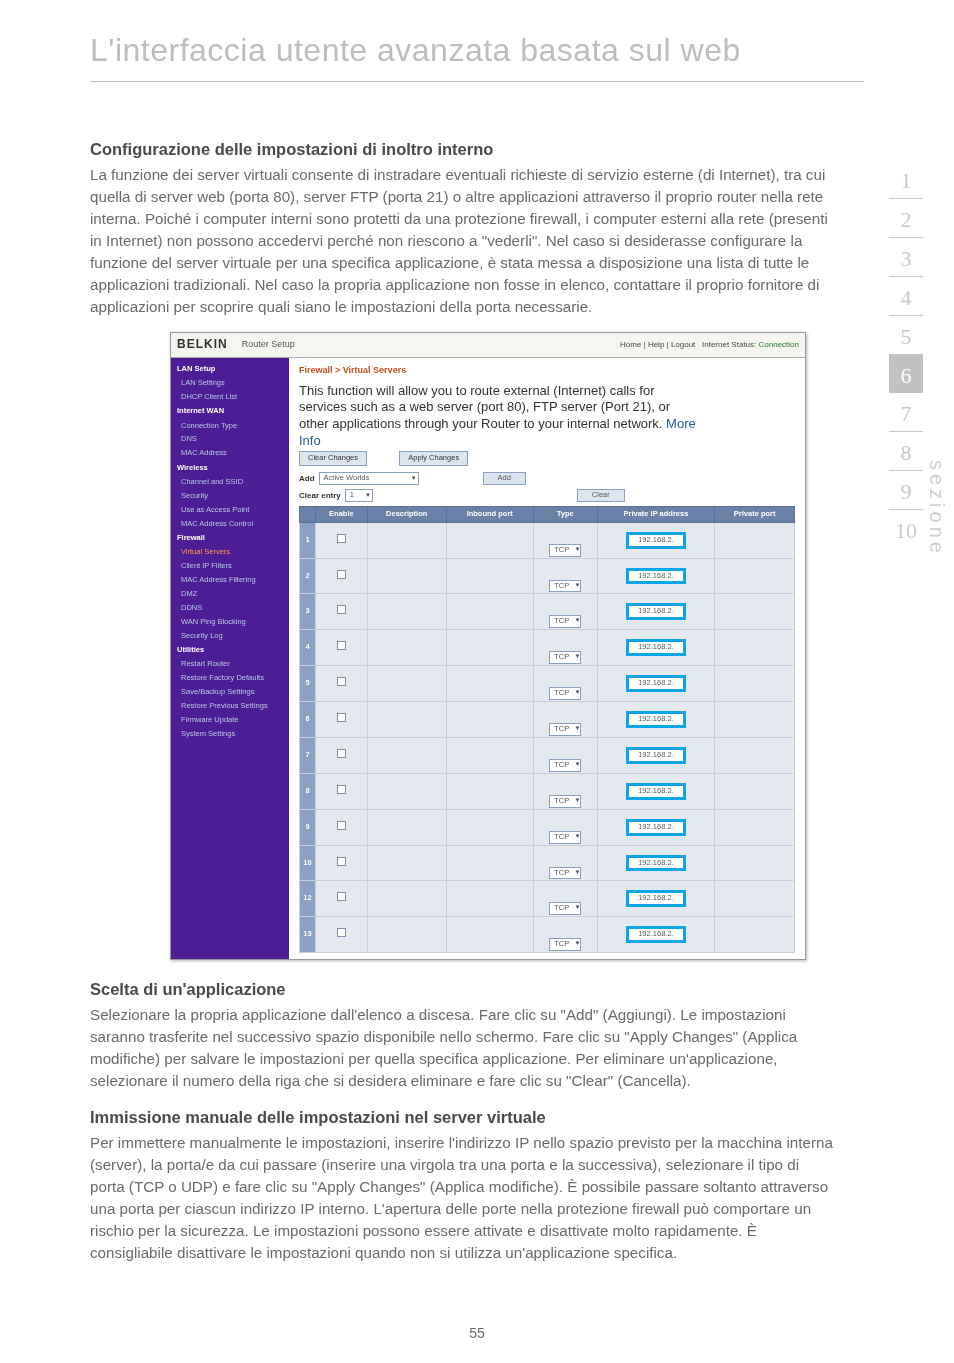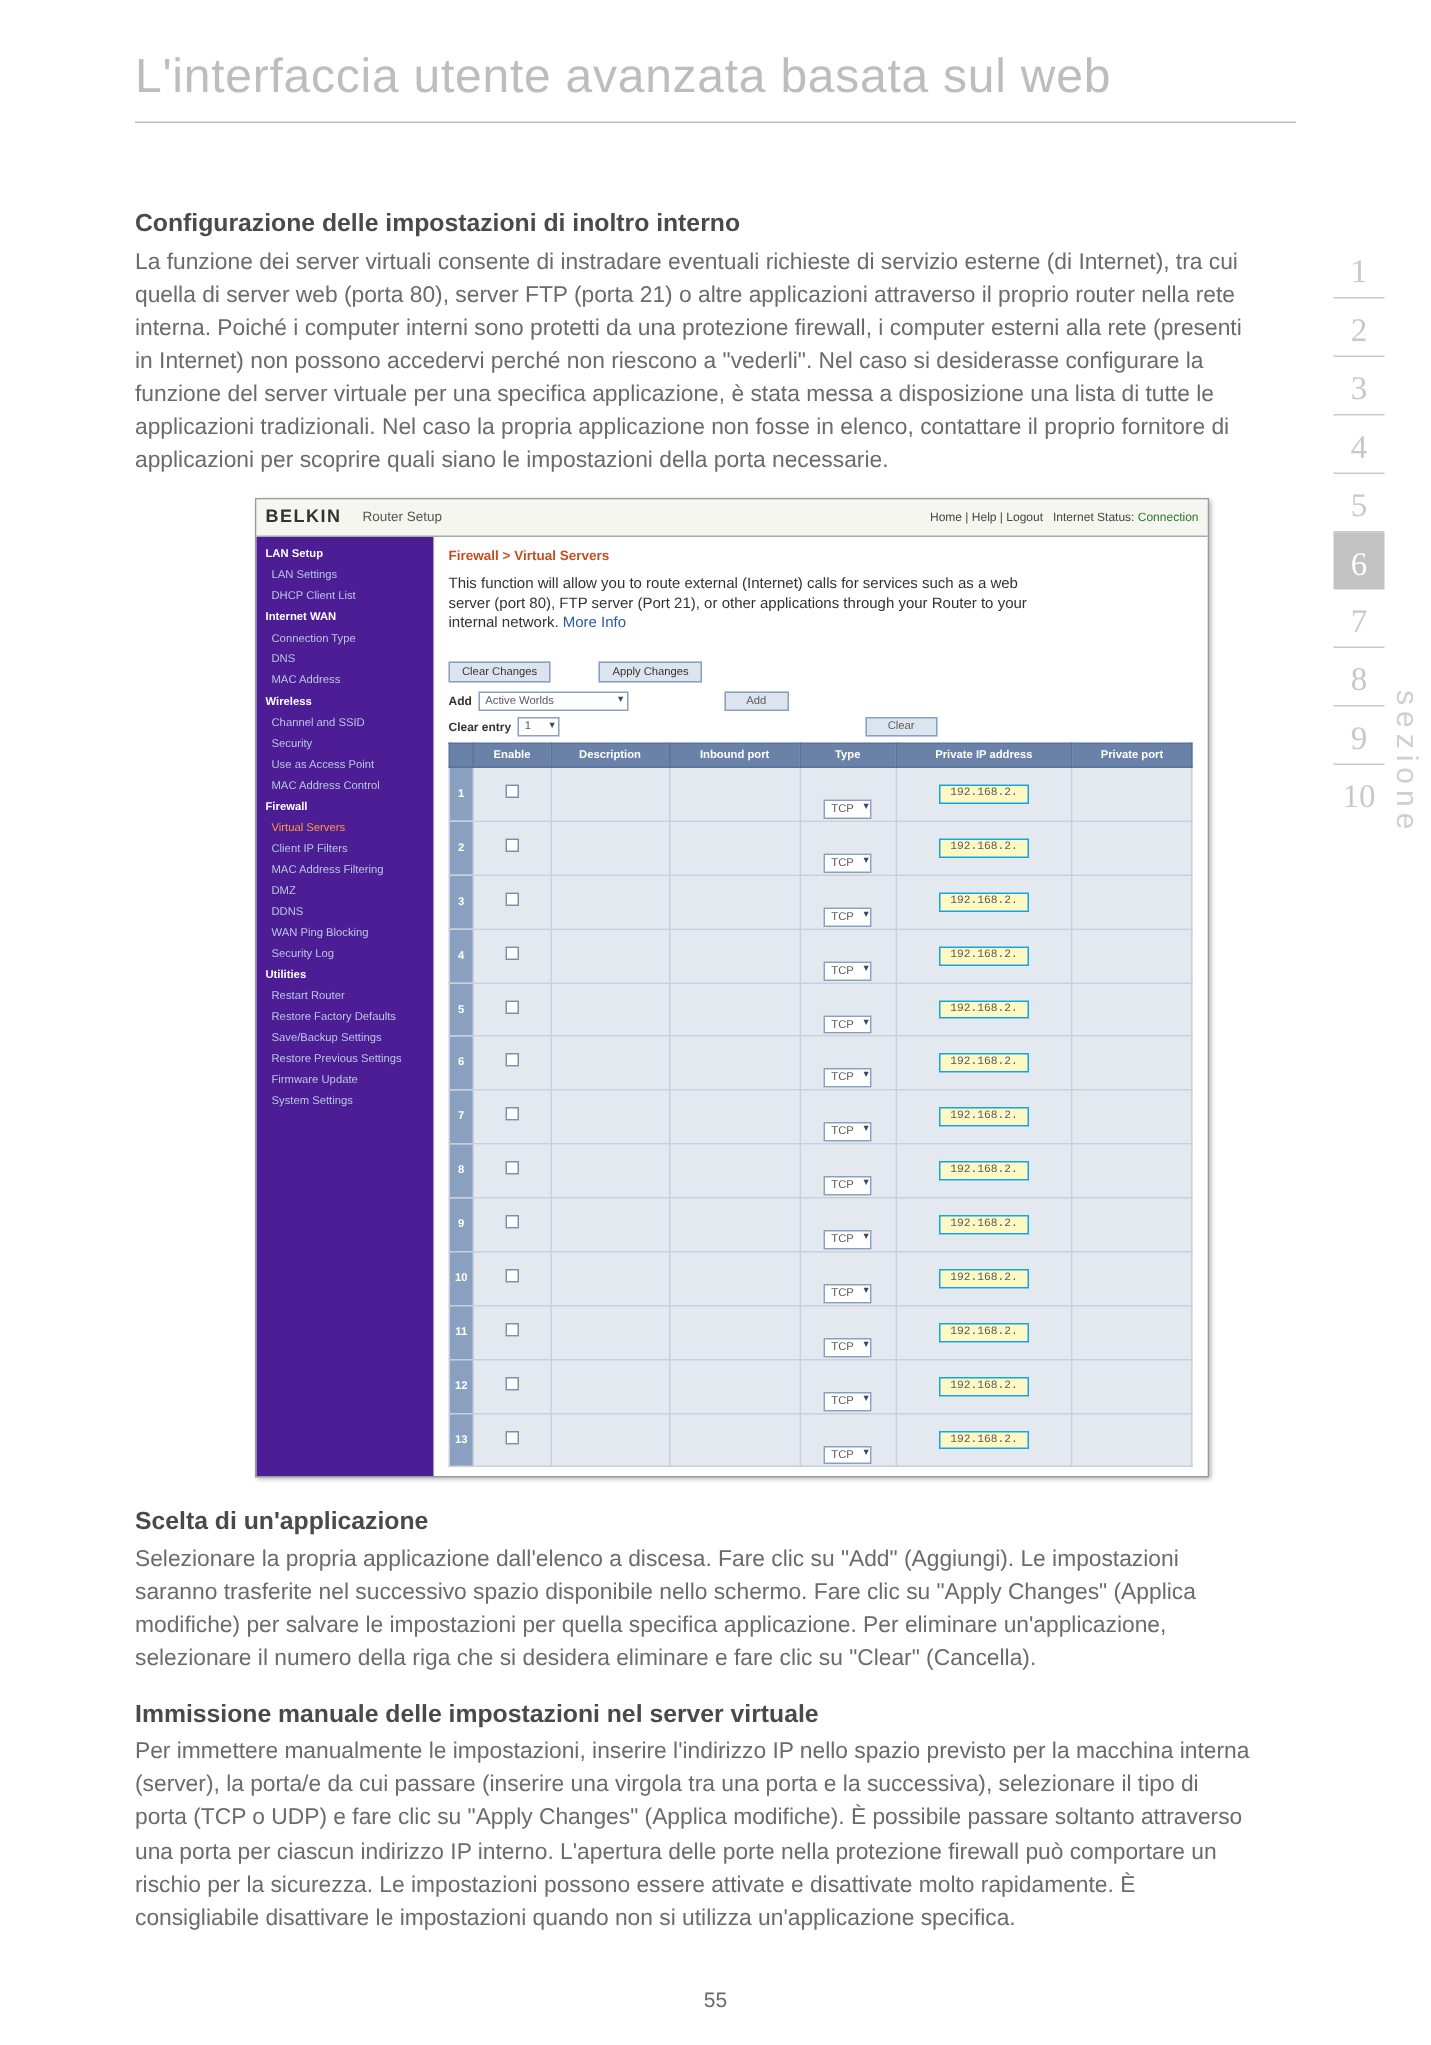--- a/index.html
+++ b/index.html
@@ -97,21 +97,21 @@
     background: #4c1d95;
     color: #cdd8ea;
     padding: 4px 0;
     font-size: 7.5px;
   }
   .ss-sidebar .group { font-weight: bold; color: #fff; padding: 2px 6px; }
   .ss-sidebar .item { padding: 1.5px 6px 1.5px 10px; color: #b8c8e0; }
   .ss-sidebar .item.sel { color: #ff9a3c; }
   .ss-main { flex: 1; padding: 6px 10px; position: relative;}
   .ss-bc { color: #c05020; font-size: 9px; font-weight: bold; margin-bottom: 6px;}
-  .ss-desc { font-size: 10px; color: #333; margin-bottom: 19px; max-width: 400px; line-height: 1.3;}
+  .ss-desc { font-size: 13px; color: #333; margin-bottom: 1px; max-width: 400px; line-height: 1.3;}
   .ss-desc .more { color: #2a5aa0; }
   .ss-btn {
     display: inline-block;
     background: #dce4ee;
     border: 1px solid #8aa0c0;
     padding: 1px 8px;
     font-size: 7.5px;
     color: #333;
     margin-right: 30px;
   }
@@ -141,22 +141,22 @@
   .ss-table td .chk {
     display:inline-block; width:9px; height:9px;
     border:1px solid #7a90b0; background:#fff;
   }
   .ss-table td .typesel{
     display:inline-block; border:1px solid #8aa0c0; background:#fff;
     padding:0 10px 0 3px; position:relative; min-width:32px;margin-top:20px;
   }
   .ss-table td .typesel::after{content:"▾";position:absolute;right:1px;top:-1px;font-size:7px;color:#446;}
   .ss-table td .ipbox{
-    display:inline-block; border:1px solid #0ea5e9; background:#fef9c3;
-    padding:0 2px; min-width:60px;font-family:Liberation Mono, monospace;
+    display:inline-block; border:3px solid #0ea5e9; background:#ffffff;
+    padding:0 2px; min-width:60px;
   }
   .footer-pg {
     position: absolute;
     bottom: 22px;
     left: 0; right: 0;
     text-align: center;
     font-size: 14px;
     color: #6b6b6b;
   }
 </style>
@@ -344,29 +344,20 @@
               <tr>
                 <td class="num">10</td>
                 <td><span class="chk"></span></td>
                 <td></td>
                 <td></td>
                 <td><span class="typesel">TCP</span></td>
                 <td><span class="ipbox">192.168.2.</span></td>
                 <td></td>
               </tr>
               <tr>
-                <td class="num">11</td>
-                <td><span class="chk"></span></td>
-                <td></td>
-                <td></td>
-                <td><span class="typesel">TCP</span></td>
-                <td><span class="ipbox">192.168.2.</span></td>
-                <td></td>
-              </tr>
-              <tr>
                 <td class="num">12</td>
                 <td><span class="chk"></span></td>
                 <td></td>
                 <td></td>
                 <td><span class="typesel">TCP</span></td>
                 <td><span class="ipbox">192.168.2.</span></td>
                 <td></td>
               </tr>
               <tr>
                 <td class="num">13</td>

